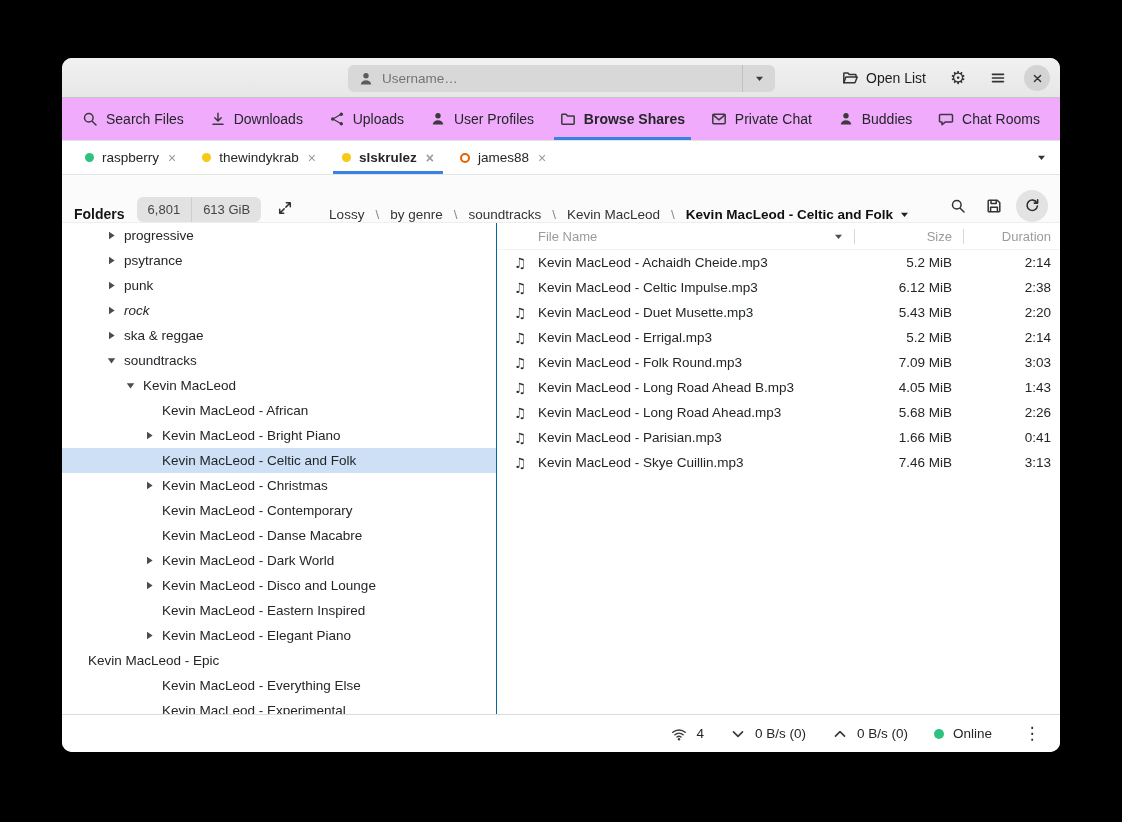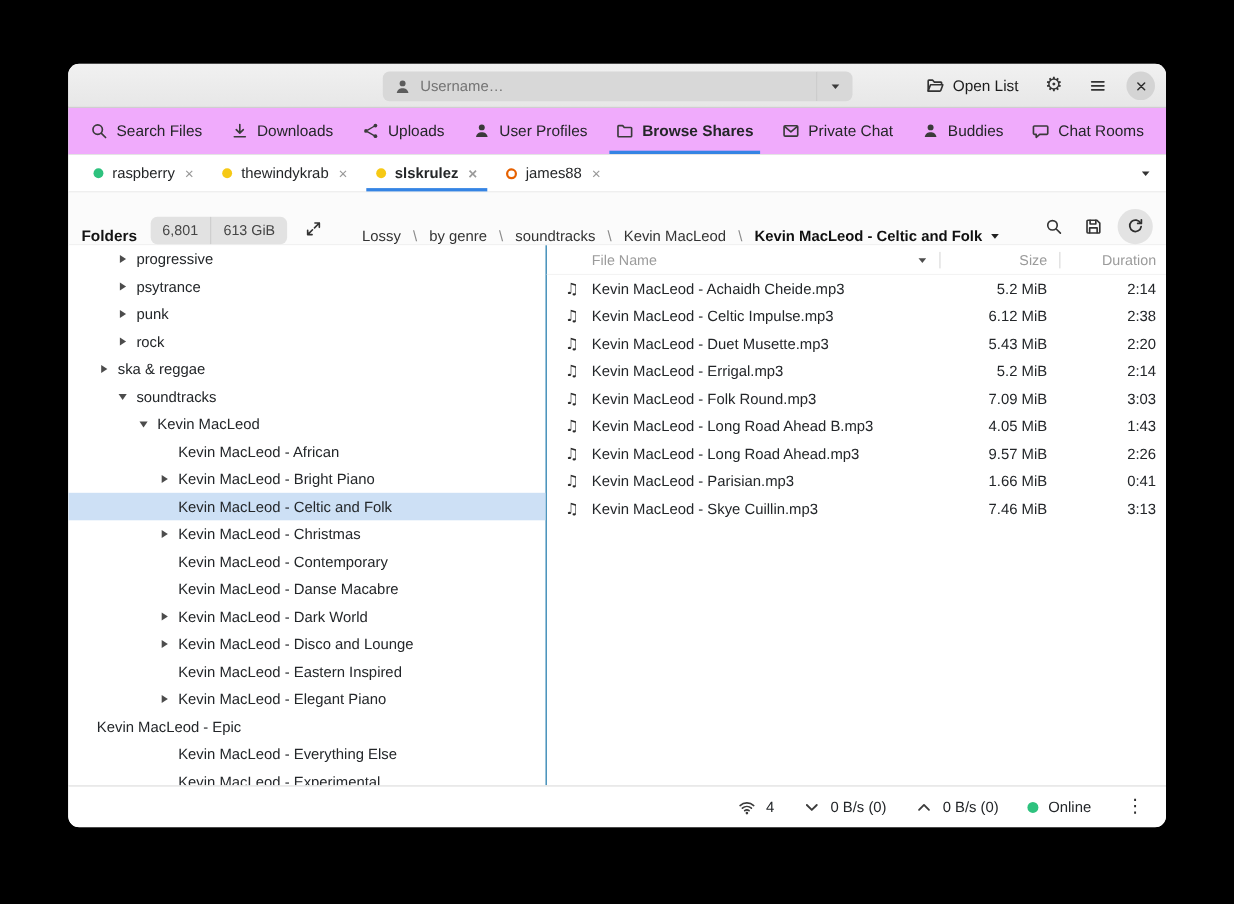--- a/index.html
+++ b/index.html
@@ -321,29 +321,29 @@
           <span>psytrance</span>
         </div>
         <div class="tree-row" style="padding-left: 36px;">
           <span class="expander">
             <svg xmlns="http://www.w3.org/2000/svg" width="11" height="11" viewBox="0 0 11 11" fill="none" stroke="currentColor" stroke-width="1.5" stroke-linecap="round" stroke-linejoin="round">
               <path d="M3 1.8 8.6 5.5 3 9.2z" fill="#4c4c4c" stroke="none"></path>
             </svg>
           </span>
           <span>punk</span>
         </div>
+        <div class="tree-row" style="padding-left: 36px; font-style: italic;">
+          <span class="expander">
+            <svg xmlns="http://www.w3.org/2000/svg" width="11" height="11" viewBox="0 0 11 11" fill="none" stroke="currentColor" stroke-width="1.5" stroke-linecap="round" stroke-linejoin="round">
+              <path d="M3 1.8 8.6 5.5 3 9.2z" fill="#4c4c4c" stroke="none"></path>
+            </svg>
+          </span>
+          <span>rock</span>
+        </div>
         <div class="tree-row" style="padding-left: 36px;">
-          <span class="expander">
-            <svg xmlns="http://www.w3.org/2000/svg" width="11" height="11" viewBox="0 0 11 11" fill="none" stroke="currentColor" stroke-width="1.5" stroke-linecap="round" stroke-linejoin="round">
-              <path d="M3 1.8 8.6 5.5 3 9.2z" fill="#4c4c4c" stroke="none"></path>
-            </svg>
-          </span>
-          <span>rock</span>
-        </div>
-        <div class="tree-row" style="padding-left: 19px;">
           <span class="expander">
             <svg xmlns="http://www.w3.org/2000/svg" width="11" height="11" viewBox="0 0 11 11" fill="none" stroke="currentColor" stroke-width="1.5" stroke-linecap="round" stroke-linejoin="round">
               <path d="M3 1.8 8.6 5.5 3 9.2z" fill="#4c4c4c" stroke="none"></path>
             </svg>
           </span>
           <span>ska &amp; reggae</span>
         </div>
         <div class="tree-row" style="padding-left: 36px;">
           <span class="expander">
             <svg xmlns="http://www.w3.org/2000/svg" width="11" height="11" viewBox="0 0 11 11" fill="none" stroke="currentColor" stroke-width="1.5" stroke-linecap="round" stroke-linejoin="round">
@@ -495,21 +495,21 @@
               <span>Kevin MacLeod - Long Road Ahead B.mp3</span>
             </span>
             <span class="fr-size">4.05 MiB</span>
             <span class="fr-duration">1:43</span>
           </div>
           <div class="file-row">
             <span class="fr-name">
               <span><span class="note-glyph">♫</span></span>
               <span>Kevin MacLeod - Long Road Ahead.mp3</span>
             </span>
-            <span class="fr-size">9.57 MiB</span>
+            <span class="fr-size">5.68 MiB</span>
             <span class="fr-duration">2:26</span>
           </div>
           <div class="file-row">
             <span class="fr-name">
               <span><span class="note-glyph">♫</span></span>
               <span>Kevin MacLeod - Parisian.mp3</span>
             </span>
             <span class="fr-size">1.66 MiB</span>
             <span class="fr-duration">0:41</span>
           </div>

